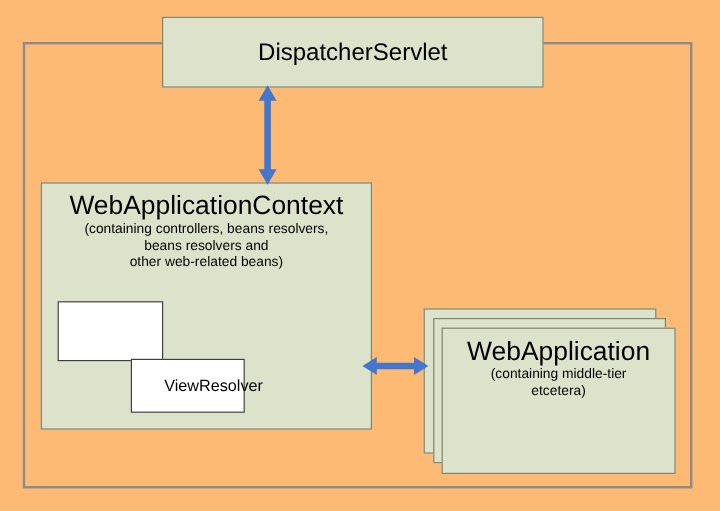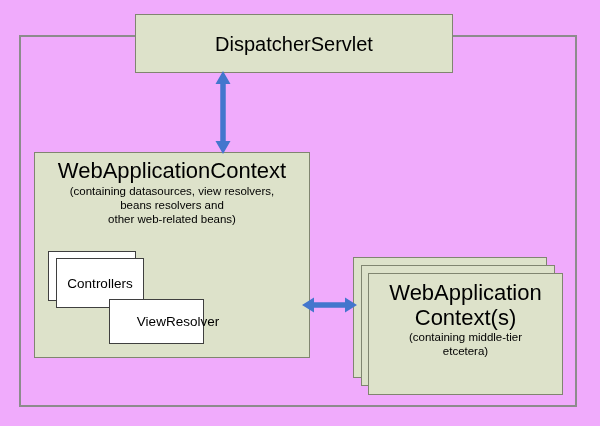--- a/index.html
+++ b/index.html
@@ -1,20 +1,20 @@
 <!DOCTYPE html>
 <html style="--box-fill: #dde2ca; --box-border: #808570; --inner-border: #3f3f3f; --outer-border: #8c8c8c; --arrow: #4376cd;"><head>
 <meta charset="utf-8">
 <style>
   html, body { margin: 0; padding: 0; background: #ffffff; }
   .stage {
     position: relative;
     width: 600px;
     height: 426px;
-    background: #f0abfc;
+    background: #fdba74;
     font-family: "Liberation Sans", sans-serif;
     color: #000;
     overflow: hidden;
   }
   .outer-rect {
     position: absolute;
     left: 19px; top: 35px;
     width: 558px; height: 372px;
     border: 2px solid var(--outer-border, #8c8c8c);
     box-sizing: border-box;
@@ -75,38 +75,34 @@
 <div class="stage">
 
   <div class="outer-rect"></div>
 
   <div class="green-box ds-box">
     <div class="ds-title">DispatcherServlet</div>
   </div>
 
   <div class="green-box wac-box">
     <div class="wac-title">WebApplicationContext</div>
-    <div class="sub">(containing datasources, view resolvers,</div>
+    <div class="sub">(containing controllers, beans resolvers,</div>
     <div class="sub">beans resolvers and</div>
     <div class="sub">other web-related beans)</div>
 
     <div class="inner-box controllers-back"></div>
-    <div class="inner-box controllers-front">
-      <span>Controllers</span>
-    </div>
     <div class="inner-box view-resolver">
       <span>ViewResolver</span>
     </div>
   </div>
 
   <div class="green-box stack-back"></div>
   <div class="green-box stack-mid"></div>
   <div class="green-box stack-front">
     <div class="stack-title">WebApplication</div>
-    <div class="stack-title">Context(s)</div>
     <div class="sub">(containing middle-tier</div>
     <div class="sub">etcetera)</div>
   </div>
 
   <svg class="arrow-layer" viewBox="0 0 600 426">
     <polygon fill="currentColor" points="223,71 230.5,84 225.75,84 225.75,141 230.5,141 223,154 215.5,141 220.25,141 220.25,84 215.5,84"></polygon>
     <polygon fill="currentColor" points="302,305 314,297.5 314,302.25 345,302.25 345,297.5 357,305 345,312.5 345,307.75 314,307.75 314,312.5"></polygon>
   </svg>
 
 </div>

